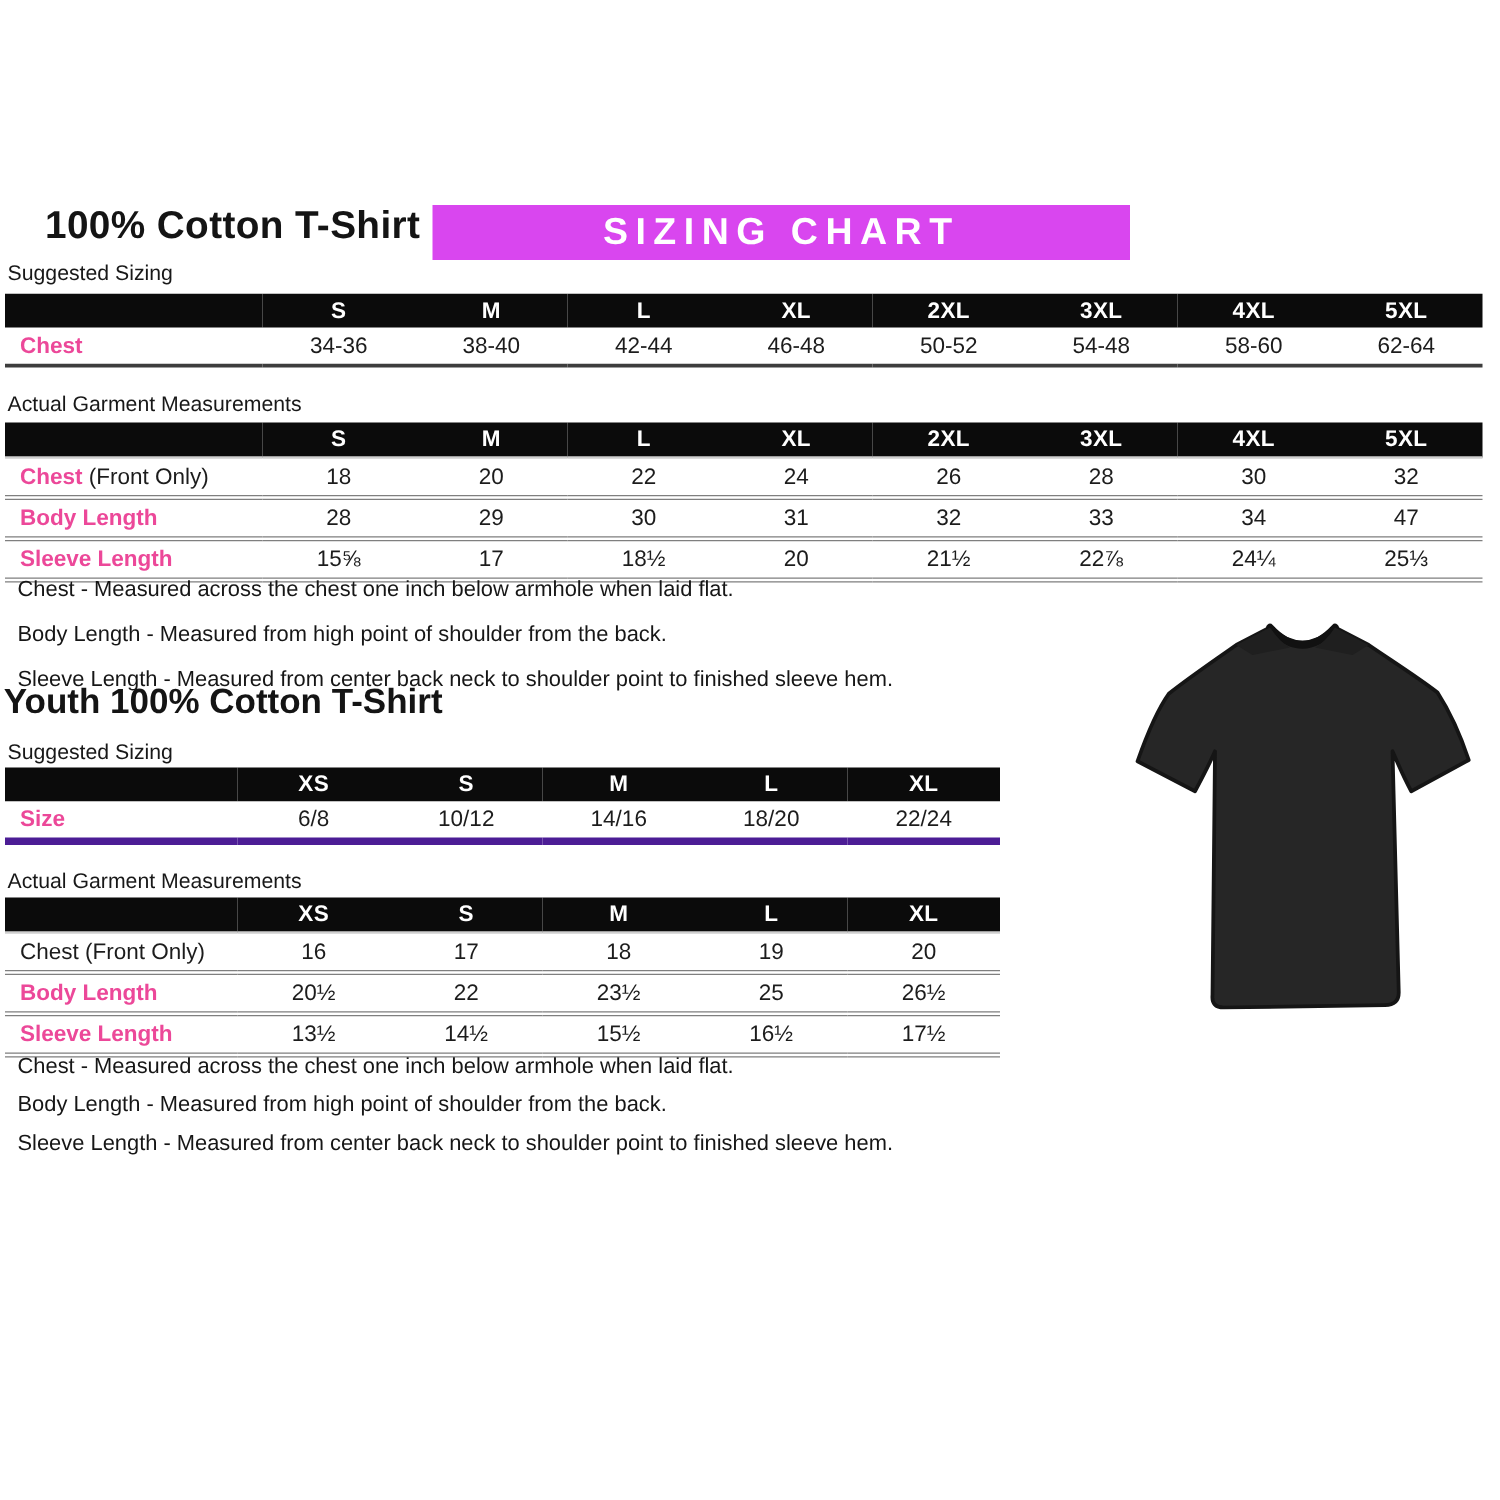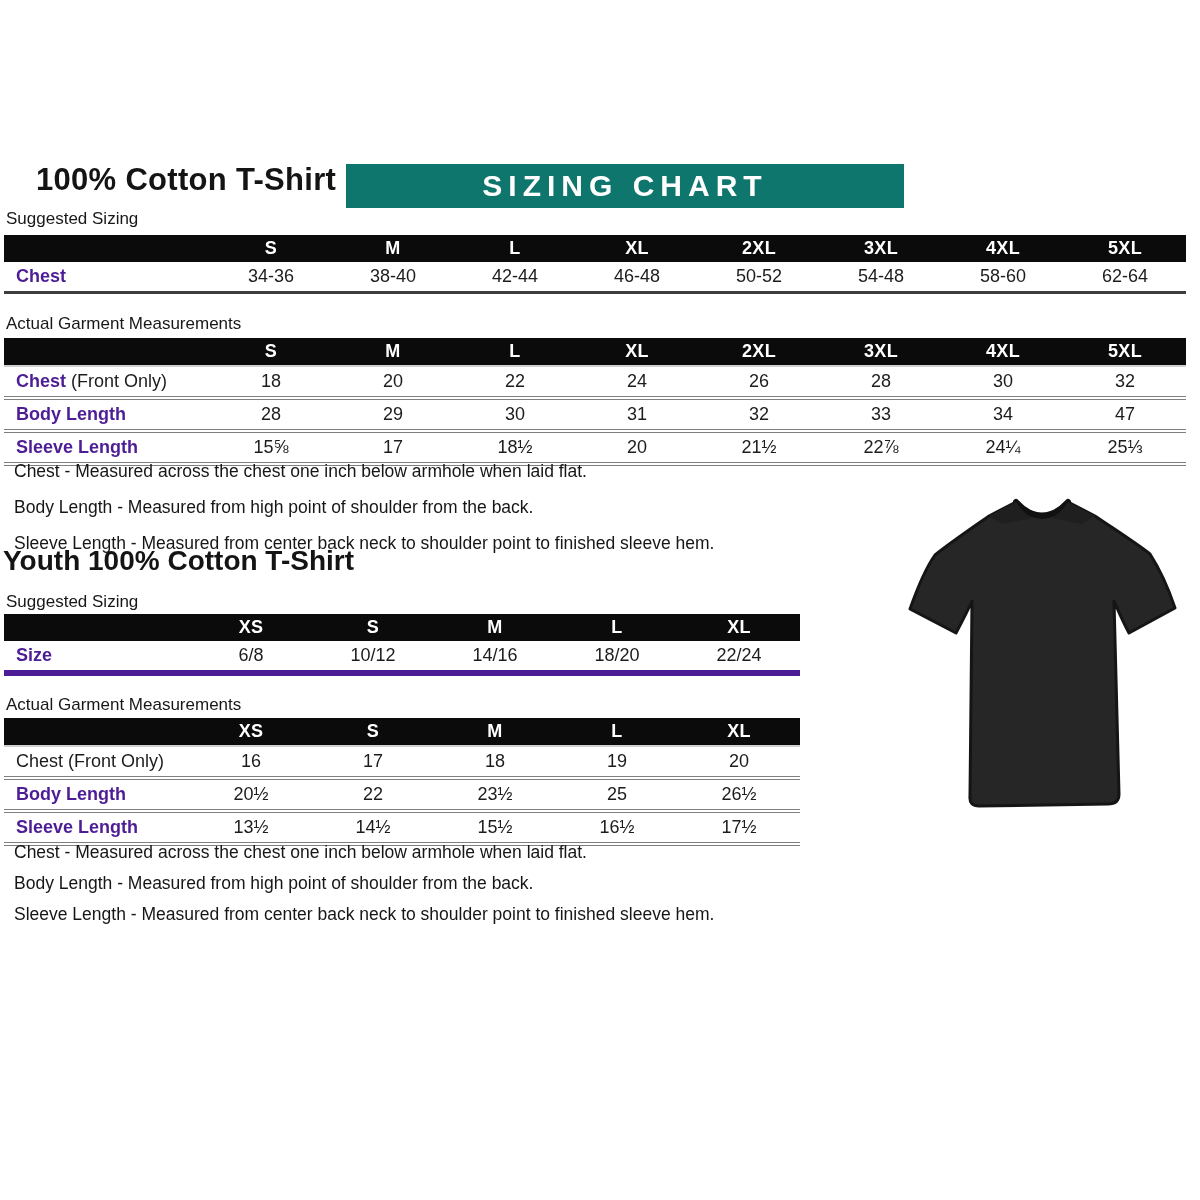--- a/index.html
+++ b/index.html
@@ -3,34 +3,34 @@
 <meta charset="utf-8">
 <style>
   html,body{margin:0;padding:0;background:#ffffff;}
   body{width:1200px;height:1200px;position:relative;overflow:hidden;
        font-family:"Liberation Sans", sans-serif;color:#151515;}
 
   .abs{position:absolute;}
 
   
   .main-title{left:13px;top:162px;font-size:31px;font-weight:bold;letter-spacing:.3px;color:#141414;margin-left:23px;}
-  .banner{left:346px;top:164px;width:558px;height:44px;background:#0f766e;color:#ffffff;
+  .banner{left:346px;top:164px;width:558px;height:44px;background:#d946ef;color:#ffffff;
           display:flex;align-items:center;justify-content:center;
           font-size:30px;font-weight:bold;letter-spacing:6px;}
   .section-label{font-size:17px;color:#181818;}
   .youth-title{left:3px;top:545px;font-size:28px;font-weight:bold;color:#141414;}
 
   
   table{border-collapse:collapse;table-layout:fixed;}
   thead tr{background:#0b0b0b;}
   th{color:#ffffff;font-weight:bold;font-size:18px;height:27px;text-align:center;padding:0;
      letter-spacing:.3px;}
   td{font-size:18px;height:29px;text-align:center;padding:0;color:#1c1c1c;vertical-align:middle;}
   td.lbl{text-align:left;padding-left:12px;}
-  td.lbl b{font-weight:bold;color:#4c1d95;}
+  td.lbl b{font-weight:bold;color:#ec4899;}
   .suggested-adult tbody tr{border-bottom:3px solid #3d3d3d;}
   .suggested-youth tbody tr{border-bottom:6px solid #4c1d95;}
   .actual tbody tr{border-bottom:4px double #7f7f7f;}
   .actual thead tr{border-bottom:2px solid #cfcfcf;}
 
   
   .notes div{font-size:17.5px;color:#161616;margin-bottom:15px;}
   .notes-bottom div{margin-bottom:10px;}
 
   

